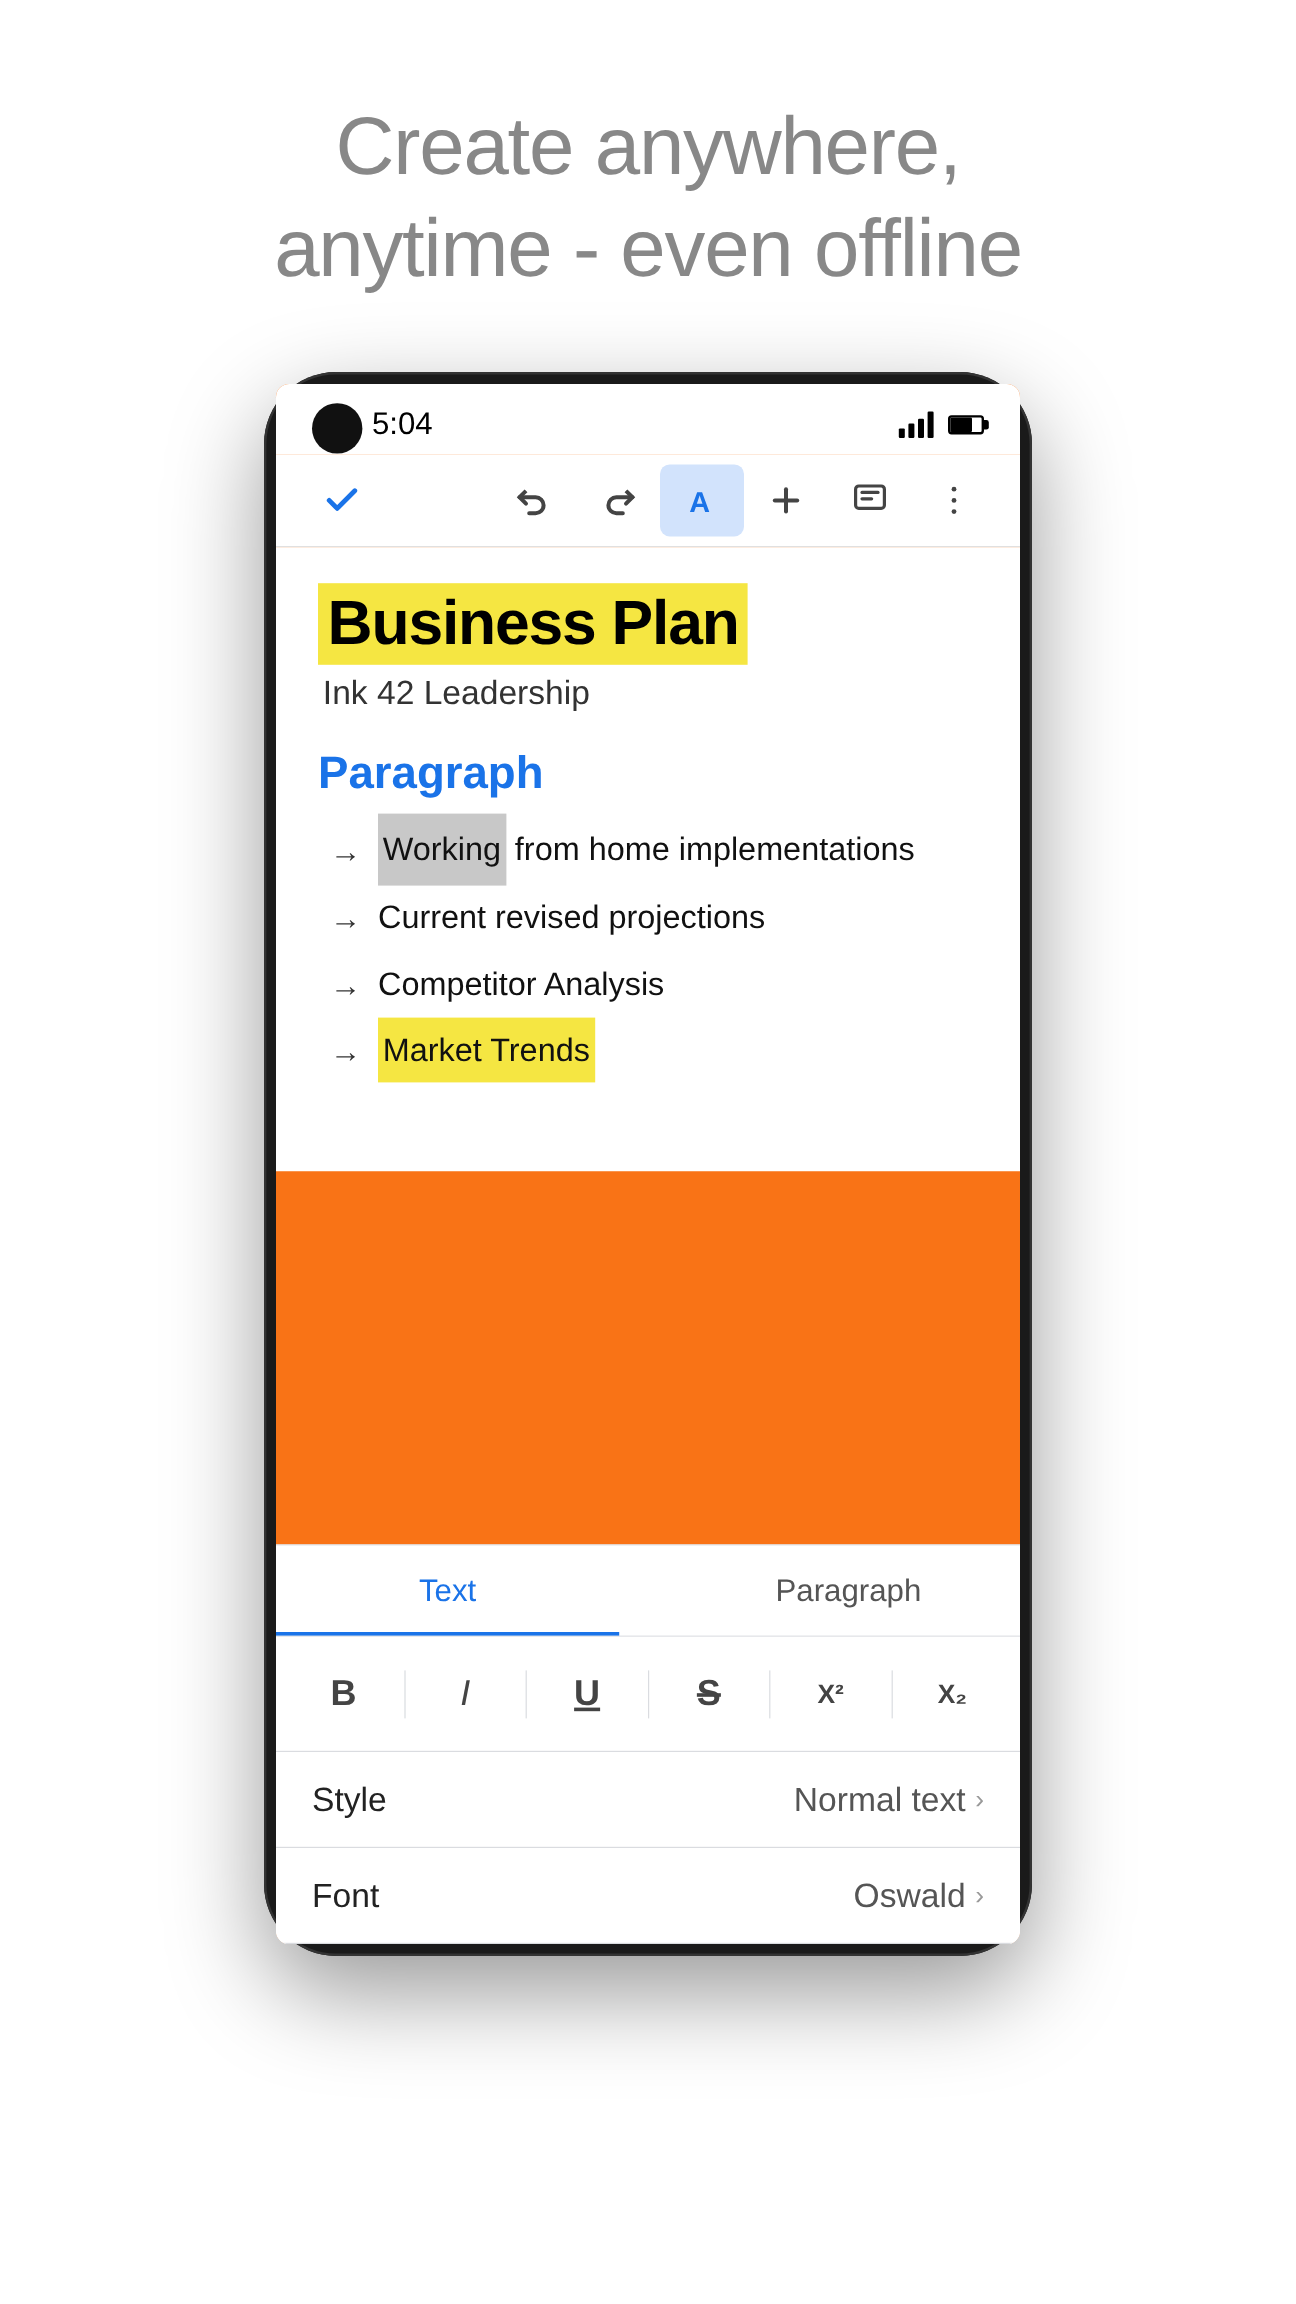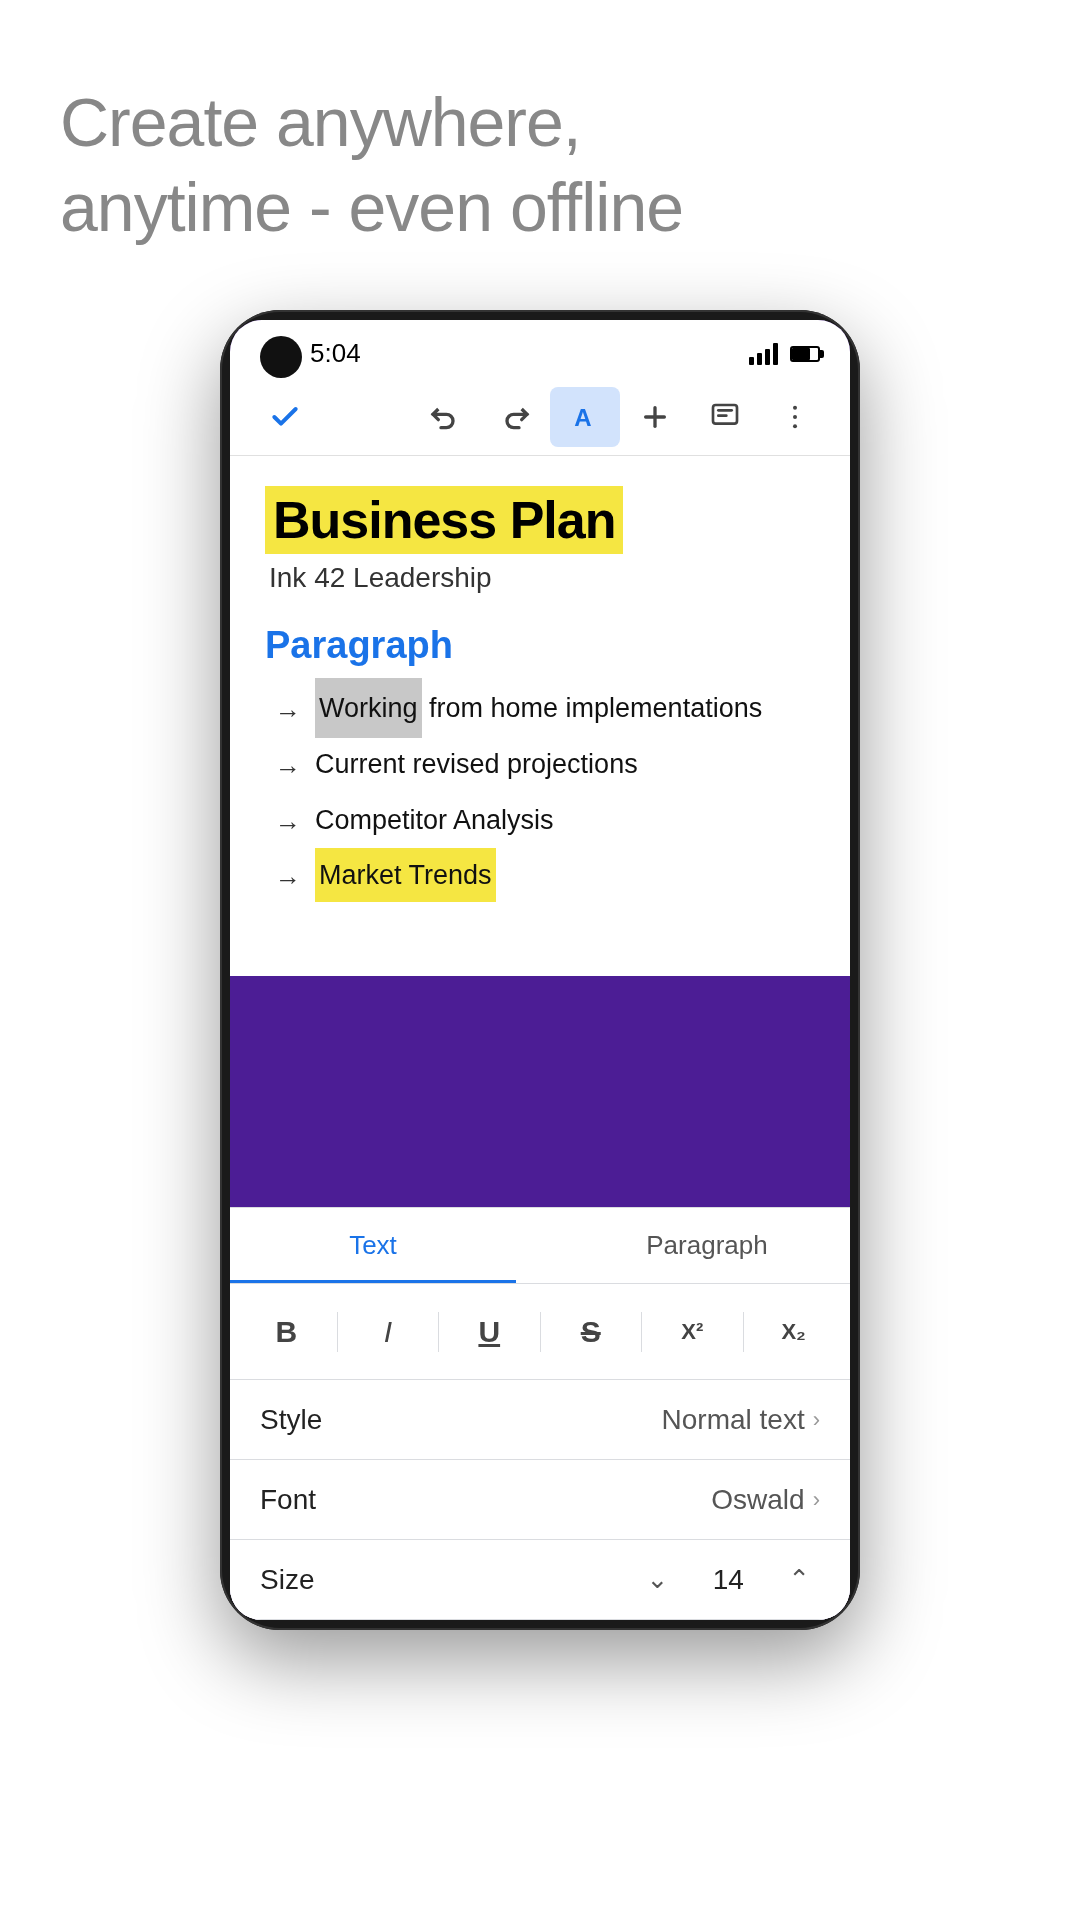--- a/index.html
+++ b/index.html
@@ -8,21 +8,21 @@
       width: 1080px;
       height: 1920px;
       background: #ffffff;
       font-family: 'Helvetica Neue', Arial, sans-serif;
       overflow: hidden;
       position: relative;
     }
 
     
     .hero-text {
-      text-align: left;
+      text-align: center;
       padding: 80px 60px 40px;
       color: #888888;
       font-size: 68px;
       font-weight: 400;
       line-height: 1.25;
       letter-spacing: -1px;
     }
 
     
     .phone-wrapper {
@@ -38,22 +38,22 @@
       background: #1a1a1a;
       border-radius: 60px;
       padding: 10px;
       box-shadow: 0 30px 80px rgba(0,0,0,0.4), inset 0 0 0 2px #333;
       position: relative;
     }
 
     .phone-screen {
       width: 100%;
       height: 100%;
-      background: #4c1d95;
-      border-radius: 32px;
+      background: #f97316;
+      border-radius: 11px;
       overflow: hidden;
       position: relative;
     }
 
     
     .status-bar {
       display: flex;
       justify-content: space-between;
       align-items: center;
       padding: 18px 30px 10px;
@@ -534,26 +534,18 @@
           </div>
 
           <div class="format-row">
             <span class="format-row-label">Font</span>
             <span class="format-row-value">
               <span>Oswald</span>
               <span class="chevron-right">›</span>
             </span>
           </div>
 
-          <div class="size-row">
-            <span class="size-label">Size</span>
-            <div class="size-controls">
-              <span class="size-arrow">⌄</span>
-              <span class="size-value">14</span>
-              <span class="size-arrow">⌃</span>
-            </div>
-          </div>
         </div>
       </div>
 
     </div>
   </div>
 </div>
 
 </body></html>

